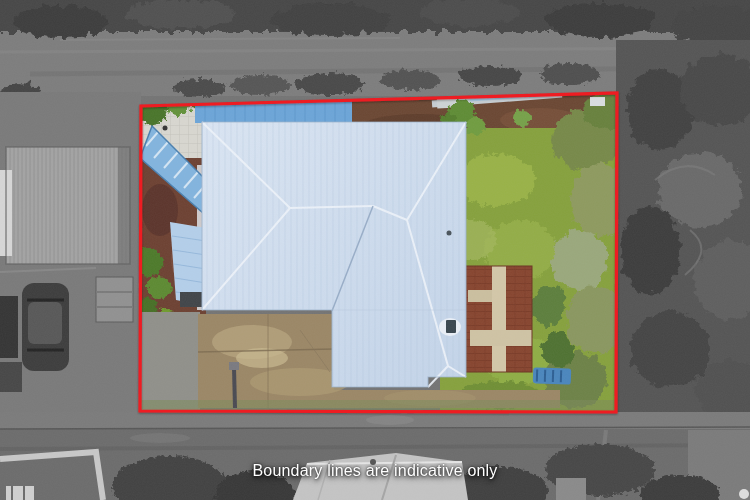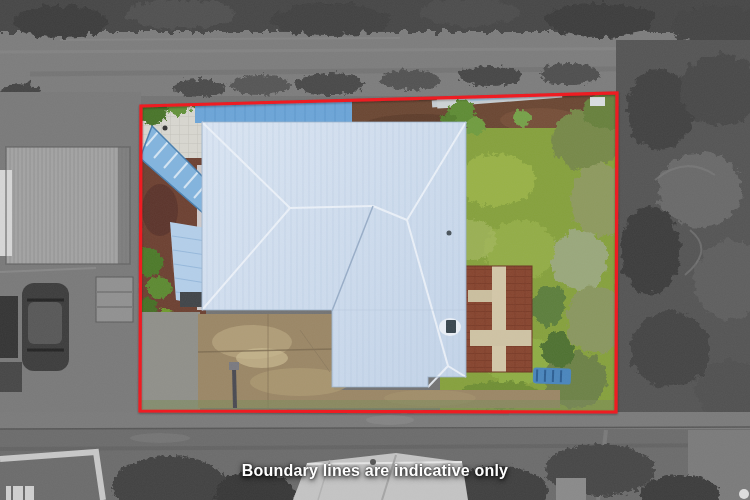--- a/index.html
+++ b/index.html
@@ -3,21 +3,21 @@
 <meta charset="utf-8">
 <style>
   html,body{margin:0;padding:0;background:#222;}
   .stage{
     position:relative;width:750px;height:500px;overflow:hidden;
     font-family:"Liberation Sans",sans-serif;background:#747474;
   }
   .stage svg{position:absolute;inset:0;display:block;}
   .caption{
     position:absolute;left:0;right:0;top:462px;text-align:center;
-    color:#ffffff;font-weight:700;font-size:16px;letter-spacing:.2px;
+    color:#ffffff;font-weight:400;font-size:16px;letter-spacing:.2px;
     text-shadow:0 1px 4px rgba(0,0,0,.85),0 0 2px rgba(0,0,0,.6),0 2px 6px rgba(0,0,0,.5);
     pointer-events:none;
   }
 </style>
 </head>
 <body>
 
 <div class="stage">
 <svg width="750" height="500" viewBox="0 0 750 500" aria-hidden="true">
   <defs>

